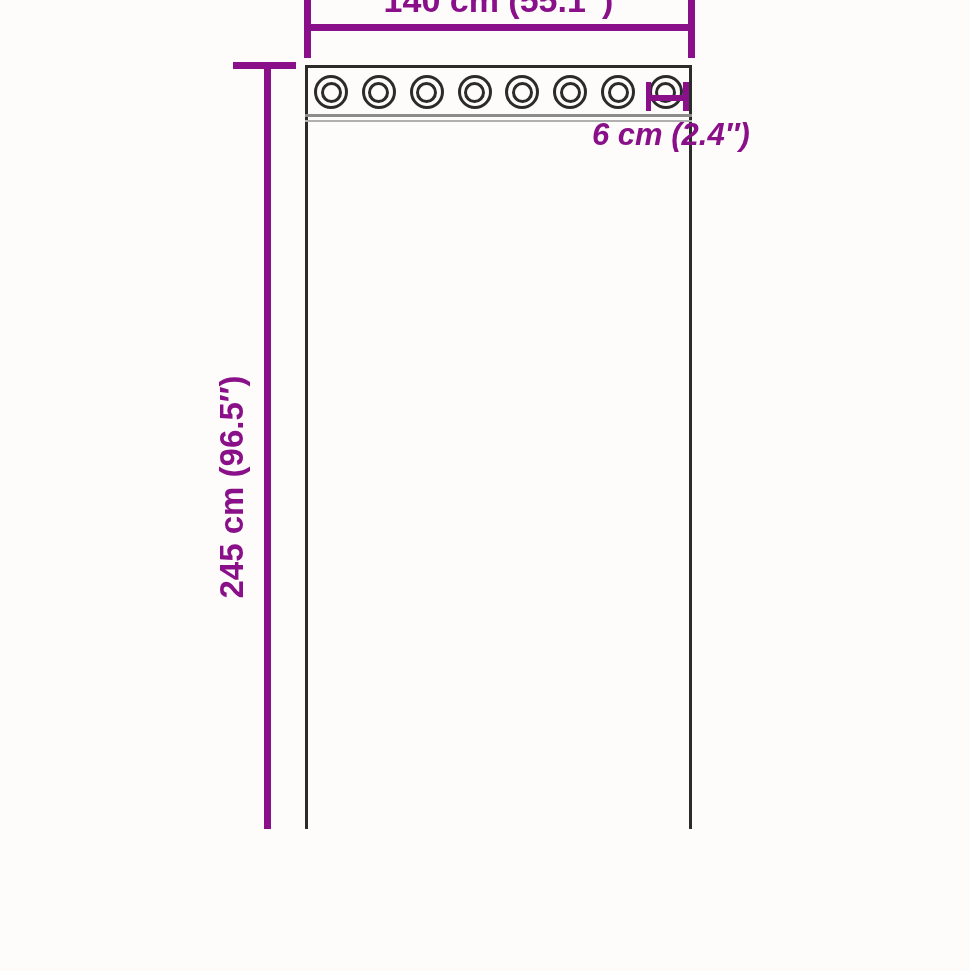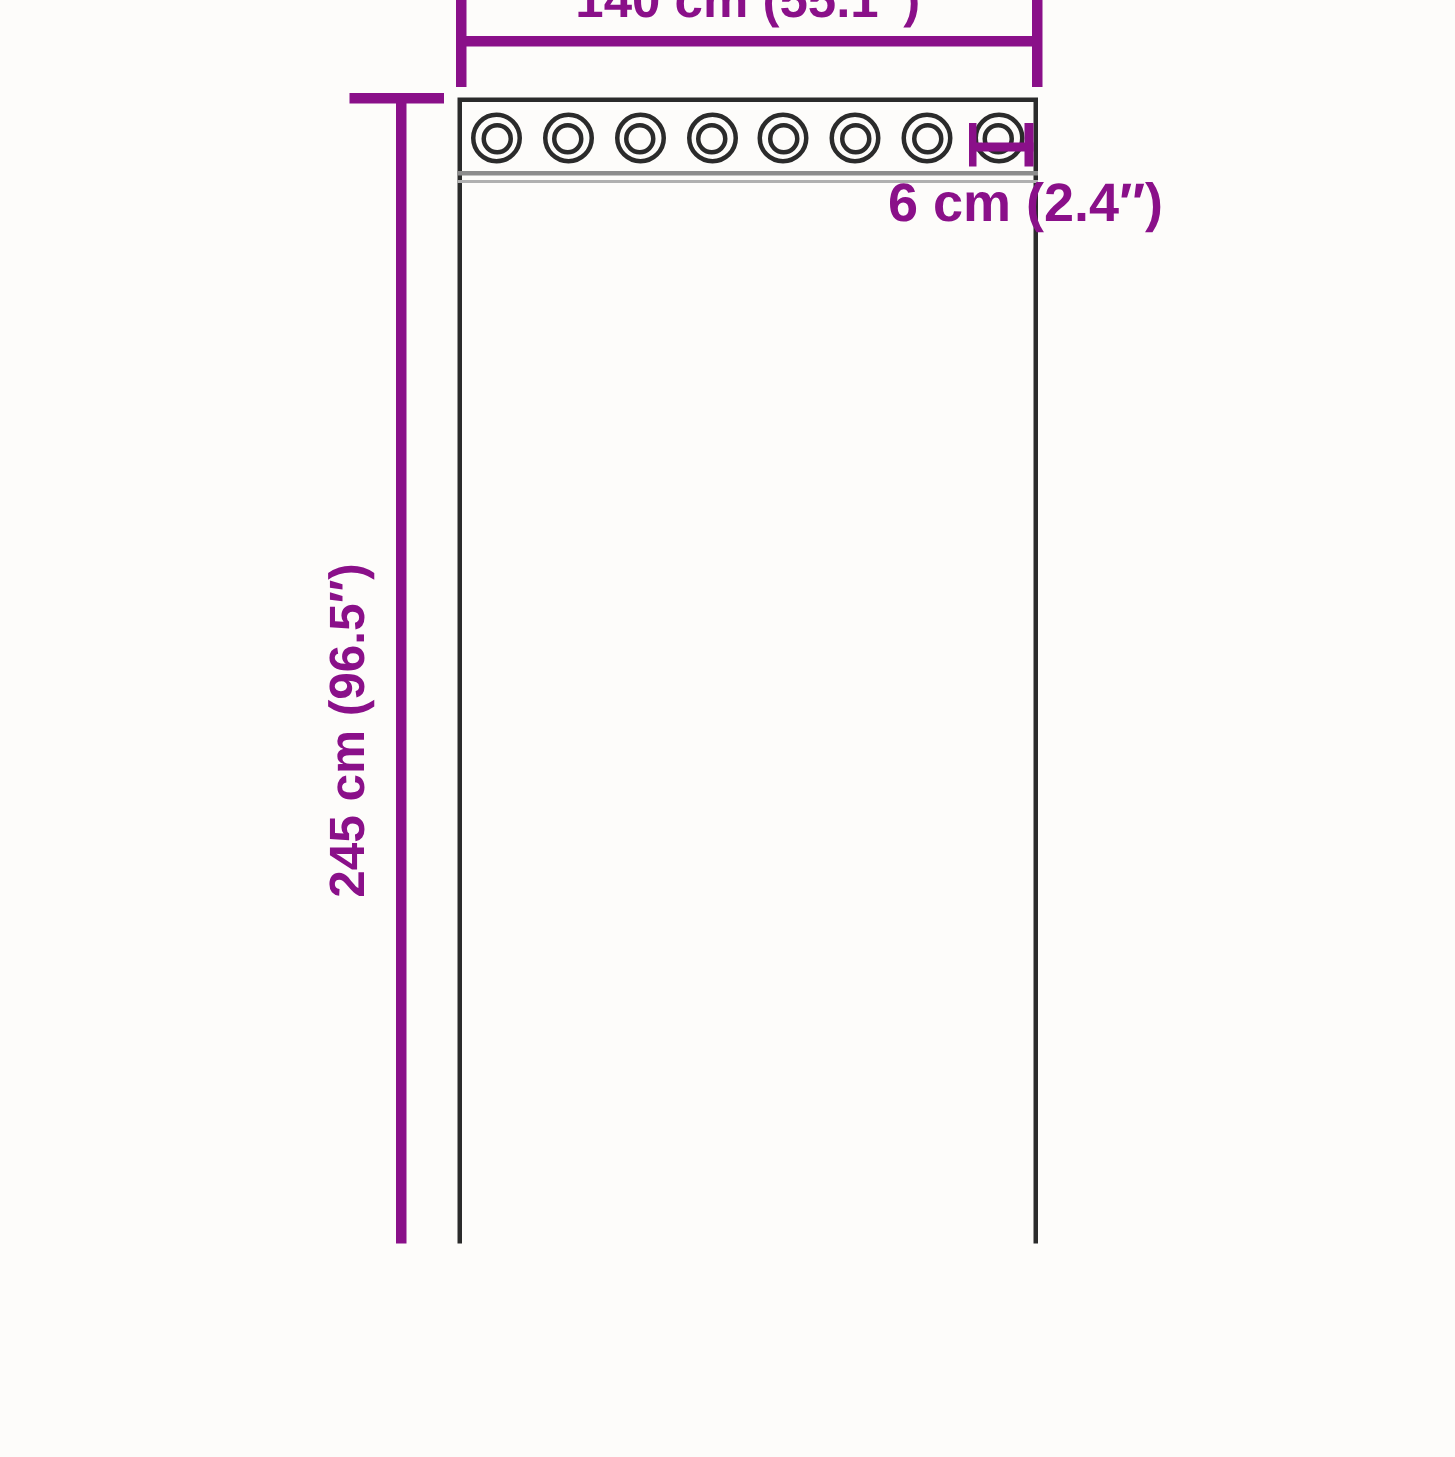--- a/index.html
+++ b/index.html
@@ -113,22 +113,23 @@
     line-height: 33px;
   }
 
   
   .g-bar-l { left: 646px; top: 82px; width: 5px;  height: 29px; }
   .g-bar-r { left: 683px; top: 82px; width: 6px;  height: 29px; }
   .g-bar-m { left: 646px; top: 95px; width: 43px; height: 6px; }
   .g-label {
     left: 592px;
     top: 119px;
-    font-size: 36px;
+    font-size: 31px;
     line-height: 31px;
+    font-style: italic;
   }
 </style>
 </head>
 <body>
 
 <div class="canvas">
 
   <div class="panel"></div>
 
   <div class="band-line-dark"></div>

